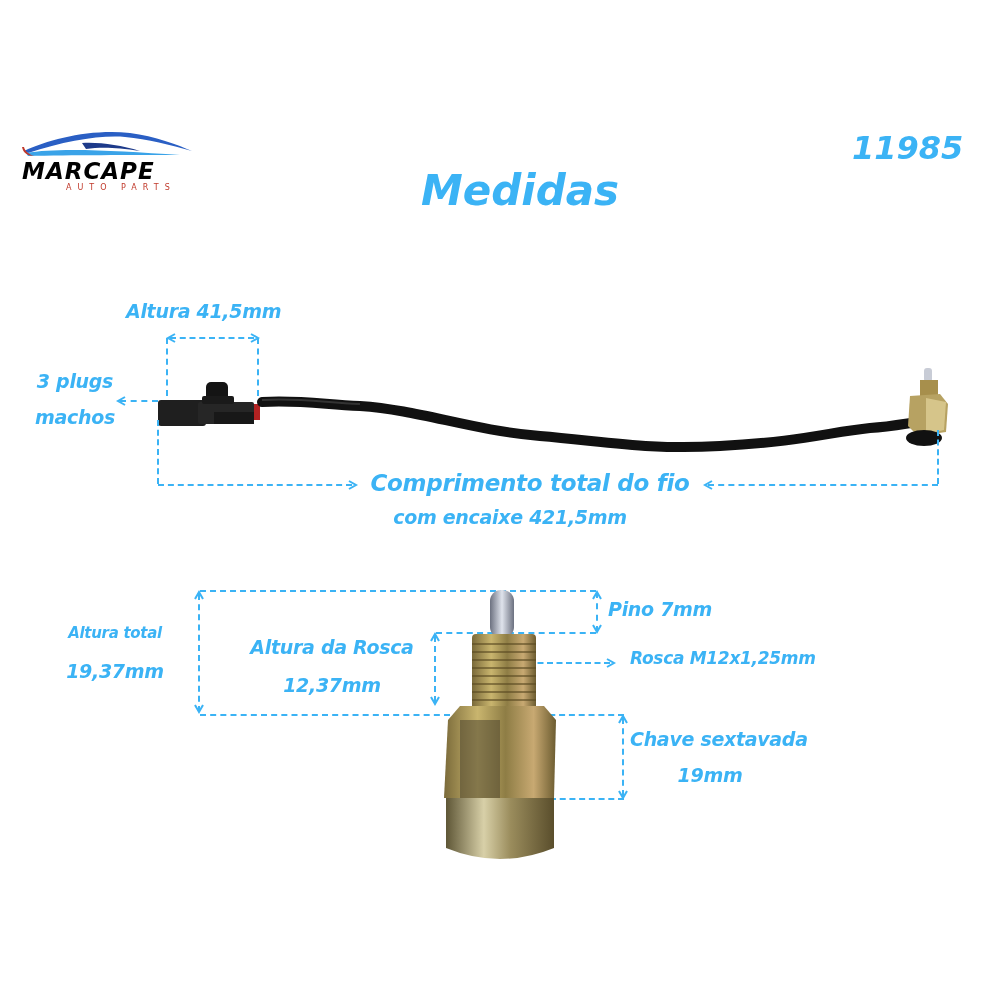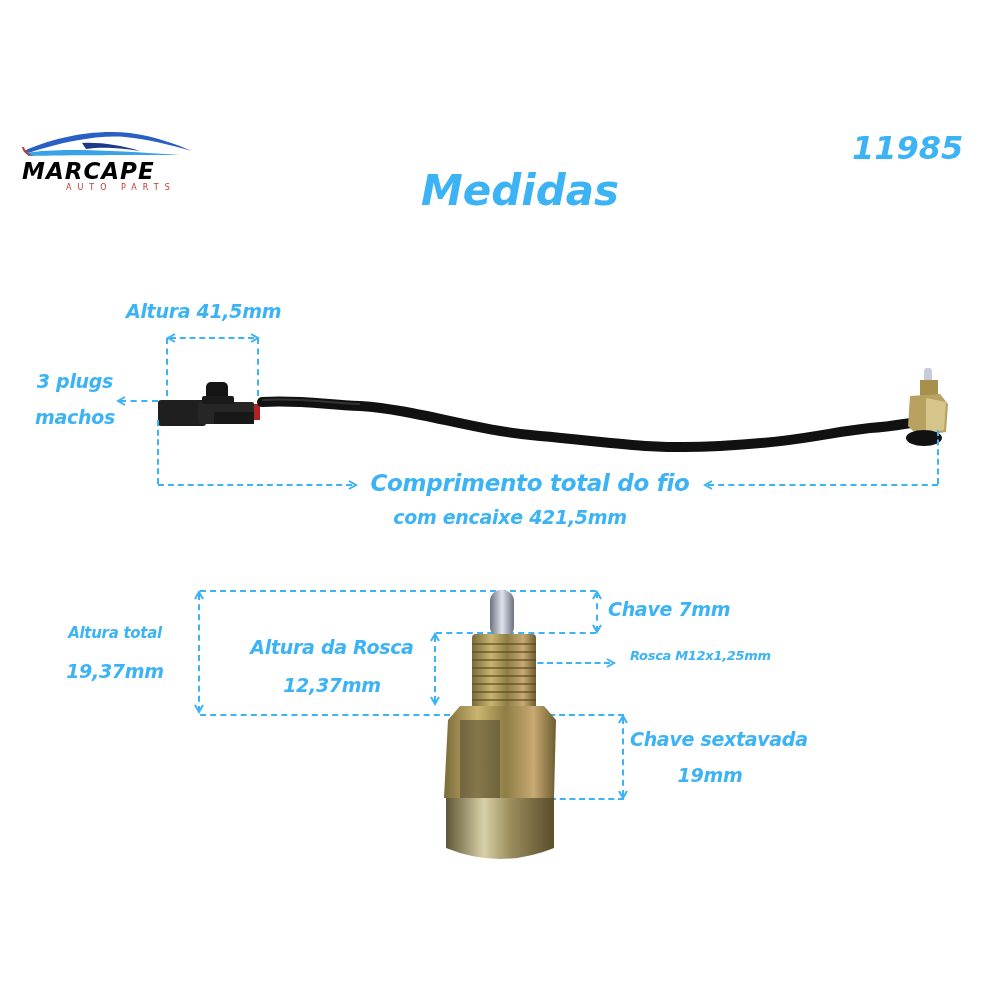--- a/index.html
+++ b/index.html
@@ -114,27 +114,27 @@
   </svg>
 <div class="dash-h" style="left:436px; top:632px; width:160px;"></div>
 
 <div class="dash-v" style="left:596px; top:592px; height:40px;"></div>
 <svg width="10" height="10" style="left:592px; top:590px;">
     <path d="M1 9 L5 2 L9 9" stroke="#3bb3f5" stroke-width="2" fill="none"></path>
   </svg>
 <svg width="10" height="10" style="left:592px; top:624px;">
     <path d="M1 1 L5 8 L9 1" stroke="#3bb3f5" stroke-width="2" fill="none"></path>
   </svg>
-<div class="lbl" style="left:608px; top:598px; font-size:19px;">Chave 7mm</div>
+<div class="lbl" style="left:608px; top:598px; font-size:19px;">Pino 7mm</div>
 
 <div class="dash-h" style="left:528px; top:662px; width:82px;"></div>
 <svg width="10" height="10" style="left:606px; top:658px;">
     <path d="M1 1 L8 5 L1 9" stroke="#3bb3f5" stroke-width="2" fill="none"></path>
   </svg>
-<div class="lbl" style="left:630px; top:648px; font-size:13px;">Rosca M12x1,25mm</div>
+<div class="lbl" style="left:630px; top:648px; font-size:17px;">Rosca M12x1,25mm</div>
 
 <div class="dash-h" style="left:510px; top:714px; width:114px;"></div>
 <div class="dash-h" style="left:550px; top:798px; width:74px;"></div>
 <div class="dash-v" style="left:622px; top:718px; height:78px;"></div>
 <svg width="10" height="10" style="left:618px; top:714px;">
     <path d="M1 9 L5 2 L9 9" stroke="#3bb3f5" stroke-width="2" fill="none"></path>
   </svg>
 <svg width="10" height="10" style="left:618px; top:790px;">
     <path d="M1 1 L5 8 L9 1" stroke="#3bb3f5" stroke-width="2" fill="none"></path>
   </svg>

